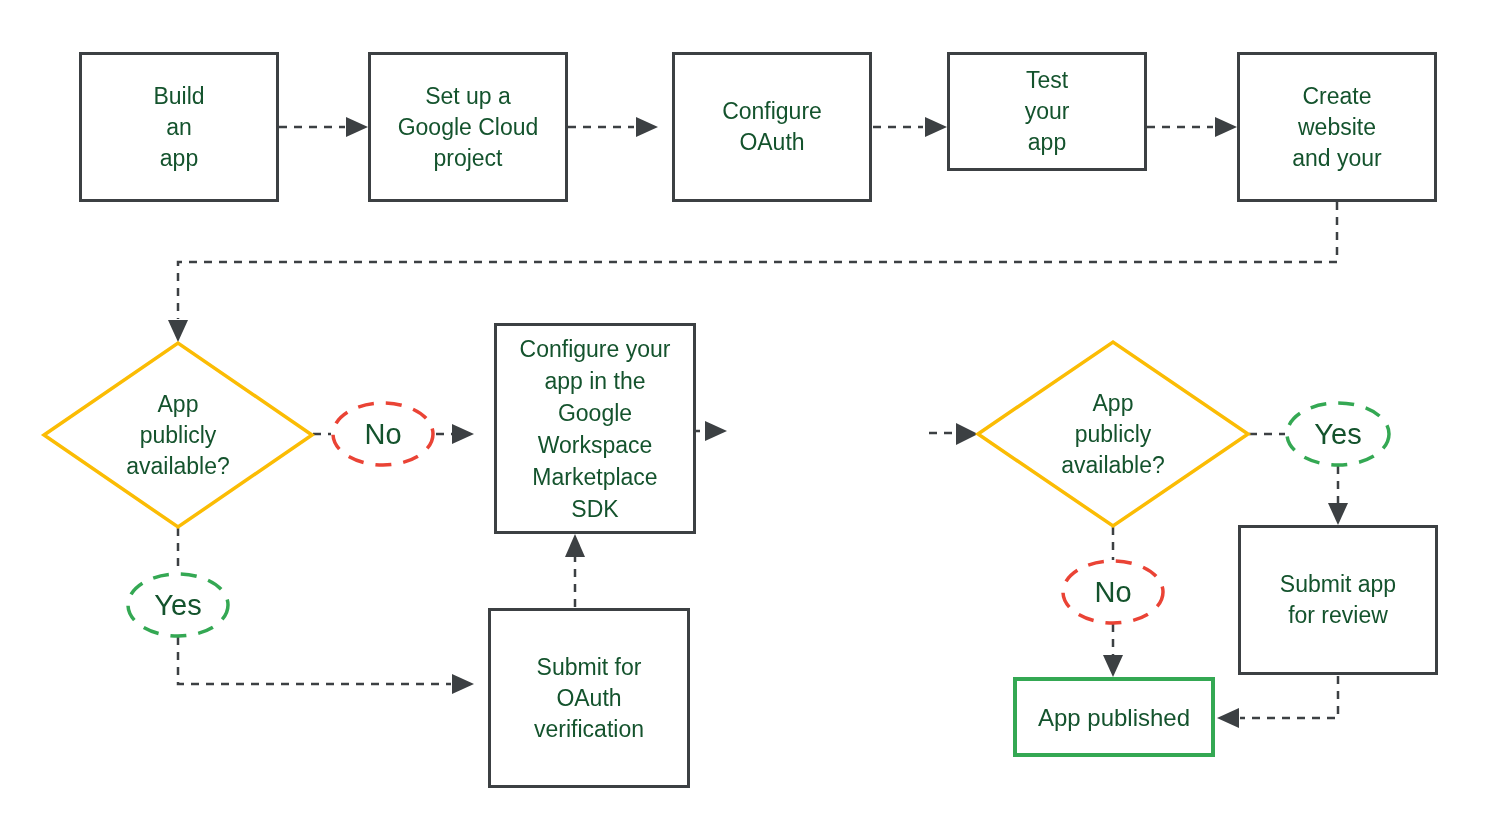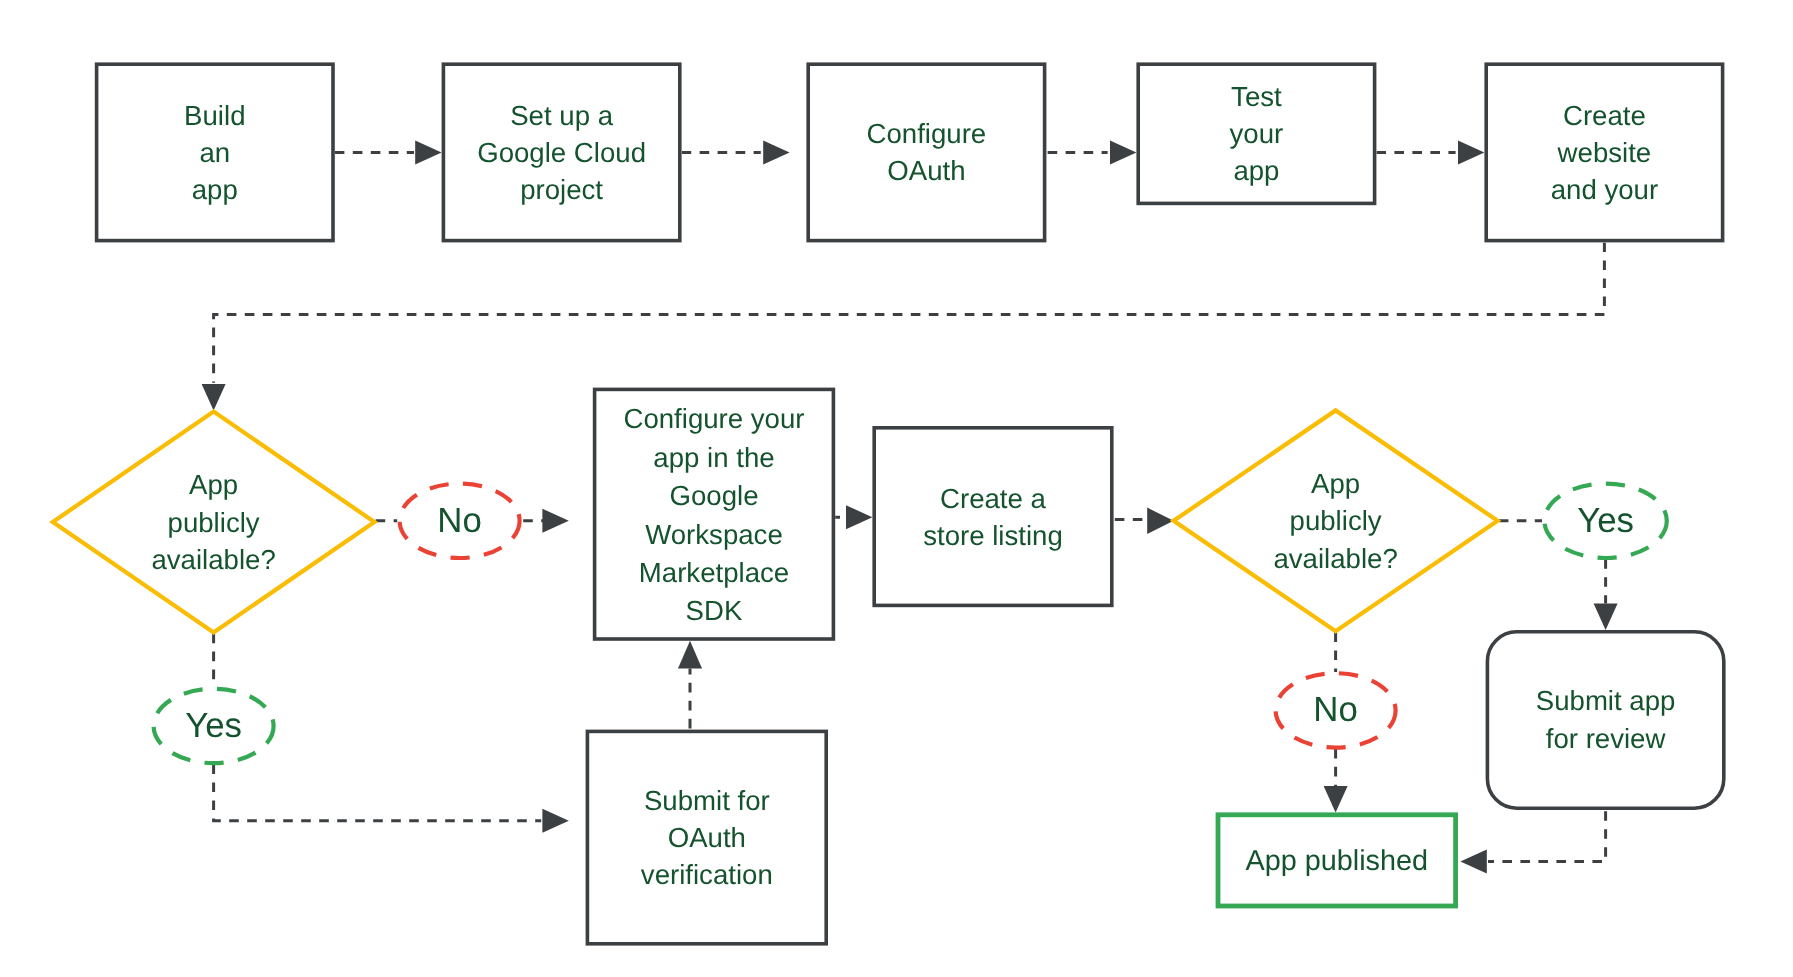--- a/index.html
+++ b/index.html
@@ -87,28 +87,26 @@
 website
 and your</div>
 
   <div class="node" style="left:474px;top:323px;width:202px;height:211px;line-height:32px;margin-left:20px;">Configure your
 app in the
 Google
 Workspace
 Marketplace
 SDK</div>
 
-  <div class="node" style="left:727px;top:355px;width:201px;height:151px;">Create a
-store listing</div>
 
   <div class="node" style="left:488px;top:608px;width:202px;height:180px;">Submit for
 OAuth
 verification</div>
 
-  <div class="node" style="left:1238px;top:525px;width:200px;height:150px;border-radius:26px;">Submit app
+  <div class="node" style="left:1238px;top:525px;width:200px;height:150px;">Submit app
 for review</div>
 
   <div class="node published" style="left:1013px;top:677px;width:202px;height:80px;">App published</div>
 
   <div class="float-label" style="left:88px;top:377px;width:180px;height:116px;">App
 publicly
 available?</div>
 
   <div class="float-label" style="left:1023px;top:376px;width:180px;height:116px;">App
 publicly

